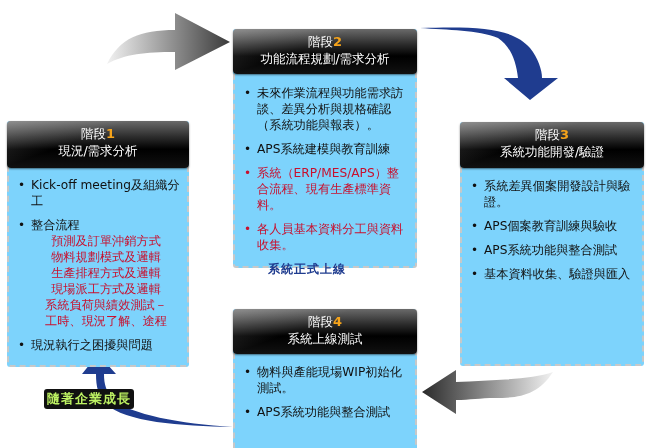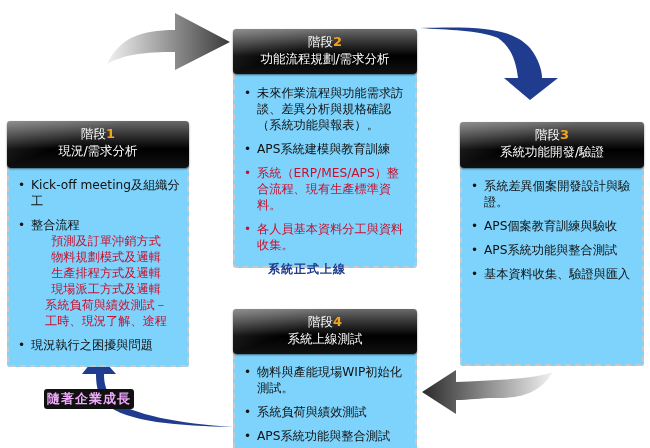--- a/index.html
+++ b/index.html
@@ -13,21 +13,21 @@
   .stage-header::before { content: ""; position: absolute; left: 0; top: 0; width: 100%; height: 100%;
     background: linear-gradient(160deg, rgba(255,255,255,.25) 0%, rgba(255,255,255,0) 40%); pointer-events: none; }
   .stage-num { color: #f5a31a; font-weight: bold; font-size: 13px; }
   .stage-body { position: absolute; left: 8px; right: 6px; font-size: 12.2px; line-height: 16px; color: #111; }
   ul.items { list-style: none; margin: 0; padding: 0; }
   ul.items > li { position: relative; padding-left: 14px; margin-bottom: 8px; }
   ul.items > li::before { content: "•"; position: absolute; left: 1px; top: 0; font-size: 12px; }
   .red { color: #c8102e; }
   .sub { display: block; color: #c8102e; text-align: center; }
   .launch { position: absolute; left: 268px; top: 261px; font-size: 12px; font-weight: bold; color: #1f3c8f; letter-spacing: 1px; }
-  .growth { position: absolute; left: 44px; top: 389px; font-size: 13px; font-weight: bold; color: #f0abfc;
+  .growth { position: absolute; left: 44px; top: 389px; font-size: 13px; font-weight: bold; color: #bef264;
     background: #111; padding: 1px 3px; border-radius: 3px; letter-spacing: 1px;
     text-shadow: 0 0 1px #000; }
   svg.arrow { position: absolute; overflow: visible; }
 </style>
 </head>
 <body>
 
 <svg class="arrow" style="left:95px;top:8px;" width="140" height="65" viewBox="0 0 140 65">
   <defs>
     <linearGradient id="g1" x1="0" y1="0" x2="1" y2="0">
@@ -111,19 +111,18 @@
 <div class="launch">系統正式上線</div>
 
 <div class="stage" style="left:233px;top:289px;width:184px;height:150px;">
   <div class="stage-header" style="height:45px;">
     <div><span>階段</span><span class="stage-num">4</span></div>
     <div>系統上線測試</div>
   </div>
   <div class="stage-body" style="top:53px;">
     <ul class="items">
       <li><span>物料與產能現場WIP初始化測試。</span></li>
-      <li><span>系統負荷與績效測試</span></li>
       <li><span>APS系統功能與整合測試</span></li>
     </ul>
   </div>
 </div>
 
 <div class="growth">隨著企業成長</div>
 
 </body></html>

